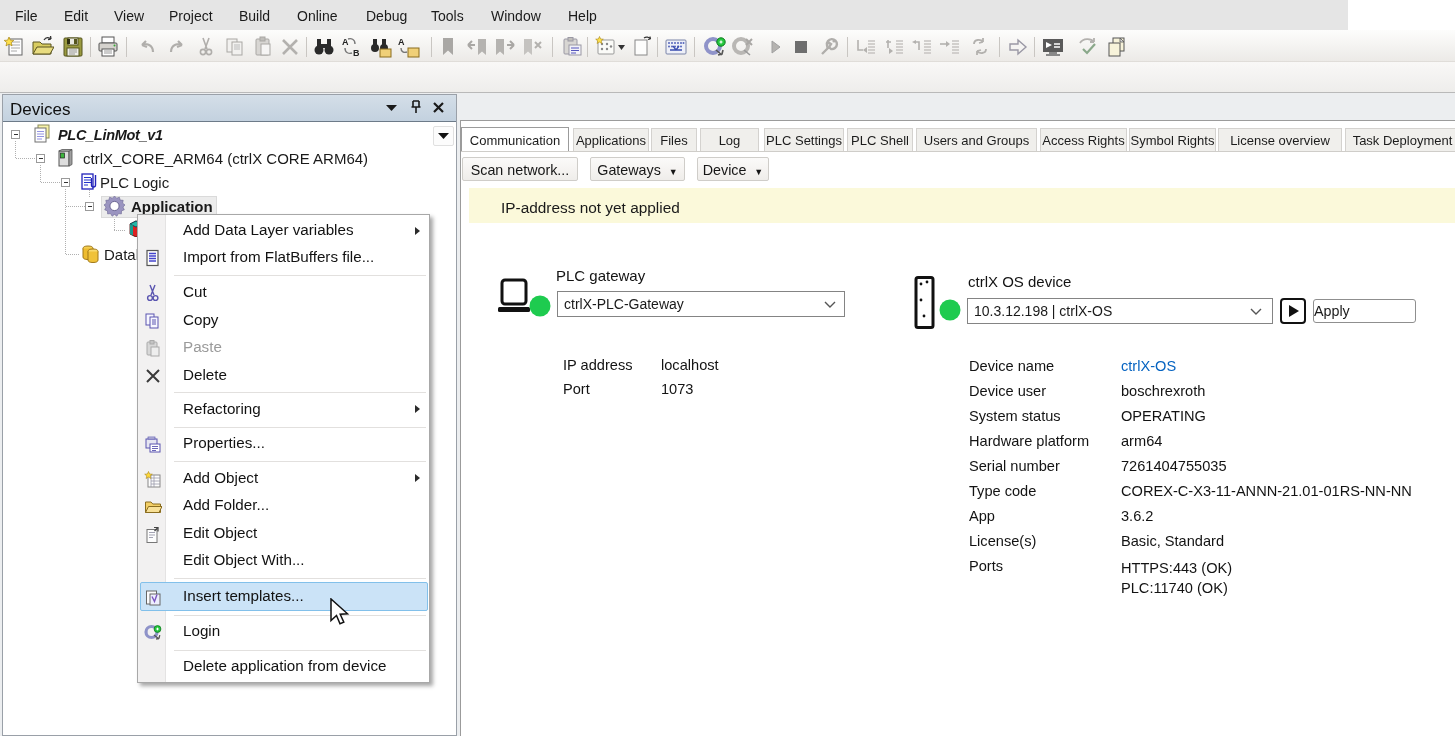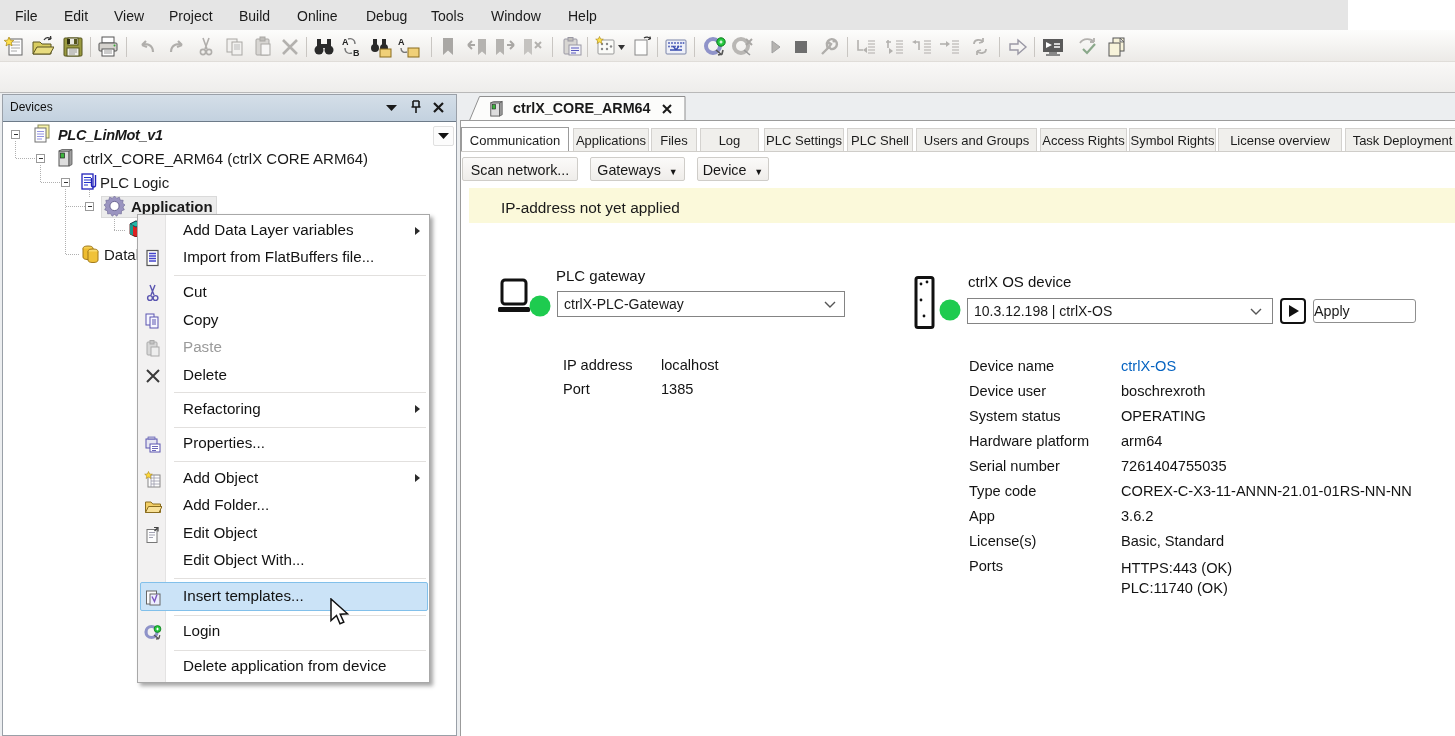--- a/index.html
+++ b/index.html
@@ -8,21 +8,21 @@
 #menubar{left:0;top:0;width:1348px;height:30px;background:#e5e5e5}
 #menubar span{position:absolute;top:8px;font-size:14px;color:#1b1b1b}
 #toolbar{left:0;top:30px;width:1455px;height:32px;background:linear-gradient(#fdfdfc,#eceae7);border-bottom:1px solid #e0ddd9}
 #strip2{left:0;top:62px;width:1455px;height:31px;background:linear-gradient(#f9f8f7,#eeedeb);border-bottom:1px solid #b9b9b9}
 #workspace{left:0;top:93px;width:1455px;height:643px;background:#eceef0}
 .tsep{position:absolute;top:7px;width:1px;height:20px;background:#c9c6c2}
 .ti{position:absolute;top:6px;width:22px;height:22px}
 
 #devpanel{left:2px;top:94px;width:455px;height:642px;background:#fff;border:1px solid #9aa0a8}
 #devhead{position:absolute;left:0;top:0;width:453px;height:27px;background:linear-gradient(#d4dee8,#c3d1df);border-bottom:1px solid #6d7b89}
-#devhead b{position:absolute;left:7px;top:5px;font-size:12px;font-weight:normal;color:#101010}
+#devhead b{position:absolute;left:7px;top:5px;font-size:17px;font-weight:normal;color:#101010}
 .tree-row{position:absolute;font-size:15px;line-height:18px;white-space:nowrap}
 
 #edbody{left:460px;top:120px;width:1093px;height:616px;background:#fff;border-left:1px solid #9b9b9b;border-top:1px solid #9b9b9b}
 .subtab{position:absolute;top:7px;height:23px;font-size:13px;white-space:nowrap;overflow:hidden;background:#f0efec;border:1px solid #d4d2cf;border-bottom:none;text-align:center;color:#1c1c1c}
 .subtab div{margin-top:4px}
 .btn3{position:absolute;height:24px;background:linear-gradient(#fbfaf9,#efedea);border:1px solid #cfcdc9;border-radius:2px;font-size:14.3px;text-align:center;color:#161616}
 #yellowbar{position:absolute;left:8px;top:67px;width:987px;height:35px;background:#fbf9da}
 
 #ctxmenu{left:137px;top:214px;width:293px;height:469px;background:#fff;border:1px solid #a8a8a8;box-shadow:3px 3px 4px rgba(0,0,0,0.35)}
 #ctxmenu .gut{position:absolute;left:0;top:0;width:28px;height:467px;background:#f2f1f1;border-right:1px solid #e4e3e3}
@@ -338,35 +338,20 @@
     <div class="tree-row" style="left:97px;top:51px">PLC Logic</div>
     <div class="tree-row" style="left:128px;top:75px;font-weight:bold">Application</div>
     <div class="tree-row" style="left:101px;top:123px">Datalayer</div>
 
     <div style="position:absolute;left:430px;top:3px;width:21px;height:20px;background:#fcfcfc;border:1px solid #e0e0e0;border-radius:2px"></div>
     <svg style="position:absolute;left:435px;top:10px" width="11" height="7">
           <path d="M0 0 L11 0 L5.5 6 Z" fill="#111"></path>
         </svg>
   </div>
 </div>
-<div id="doctab" class="abs" style="left:469px;top:96px;width:217px;height:25px">
-  <svg width="217" height="25" style="position:absolute;left:0;top:0">
-        <path d="M0.5 24.5 L10.5 0.5 H216 V24.5" fill="#fcfcfb" stroke="#8f8f8f"></path>
-      </svg>
-  <svg class="abs" style="left:20px;top:4px" width="15" height="18" viewBox="0 0 17 20">
-        <rect x="2" y="3" width="10" height="15" fill="#ddd" stroke="#555"></rect>
-        <path d="M12 3 L15 1.5 V16.5 L12 18 Z" fill="#9f9f9f" stroke="#555" stroke-width=".8"></path>
-        <path d="M2 3 L5 1.5 H15 L12 3 Z" fill="#c5c5c5" stroke="#555" stroke-width=".8"></path>
-        <rect x="3.5" y="5" width="4" height="5" fill="#3db53d" stroke="#222" stroke-width=".7"></rect>
-      </svg>
-  <div class="abs" style="left:44px;top:4px;font-size:14.3px;font-weight:bold">ctrlX_CORE_ARM64</div>
-  <svg class="abs" style="left:193px;top:8px" width="10" height="10">
-        <path d="M1 1 L9 9 M9 1 L1 9" stroke="#1a1a1a" stroke-width="2"></path>
-      </svg>
-</div>
 <div id="edbody" class="abs">
   <div class="subtab" style="left:0px;top:6px;height:24px;width:108px;background:#fff;border-color:#9b9b9b;z-index:2">
         <div style="margin-top:5px">Communication</div>
       </div>
   <div class="subtab" style="left:112px;width:76px">
         <div>Applications</div>
       </div>
   <div class="subtab" style="left:190px;width:46px">
         <div>Files</div>
       </div>
@@ -420,21 +405,21 @@
     <div class="dlbl" style="left:95px;top:146px;font-size:15px">PLC gateway</div>
     <div class="combo" style="left:96px;top:170px;width:288px;height:26px">
           <span>ctrlX-PLC-Gateway</span>
       <svg style="position:absolute;right:8px;top:9px" width="12" height="8">
             <path d="M1 1 L6 6 L11 1" stroke="#555" stroke-width="1.4" fill="none"></path>
           </svg>
         </div>
     <div class="dlbl" style="left:102px;top:236px">IP address</div>
     <div class="dlbl" style="left:200px;top:236px">localhost</div>
     <div class="dlbl" style="left:102px;top:260px">Port</div>
-    <div class="dlbl" style="left:200px;top:260px">1385</div>
+    <div class="dlbl" style="left:200px;top:260px">1073</div>
 
     <svg class="abs" style="left:453px;top:155px" width="22" height="53" viewBox="0 0 22 53">
           <rect x="2" y="1.5" width="17" height="50" rx="2" fill="#fff" stroke="#111" stroke-width="3"></rect>
           <circle cx="7" cy="8" r="1.4" fill="#111"></circle>
           <circle cx="13" cy="6" r="1.4" fill="#111"></circle>
           <circle cx="7" cy="24" r="1.4" fill="#111"></circle>
           <circle cx="10" cy="40" r="1.4" fill="#111"></circle>
         </svg>
     <svg class="abs" style="left:478px;top:178px" width="22" height="22">
           <circle cx="11" cy="11" r="10.5" fill="#1ecb4f"></circle>

